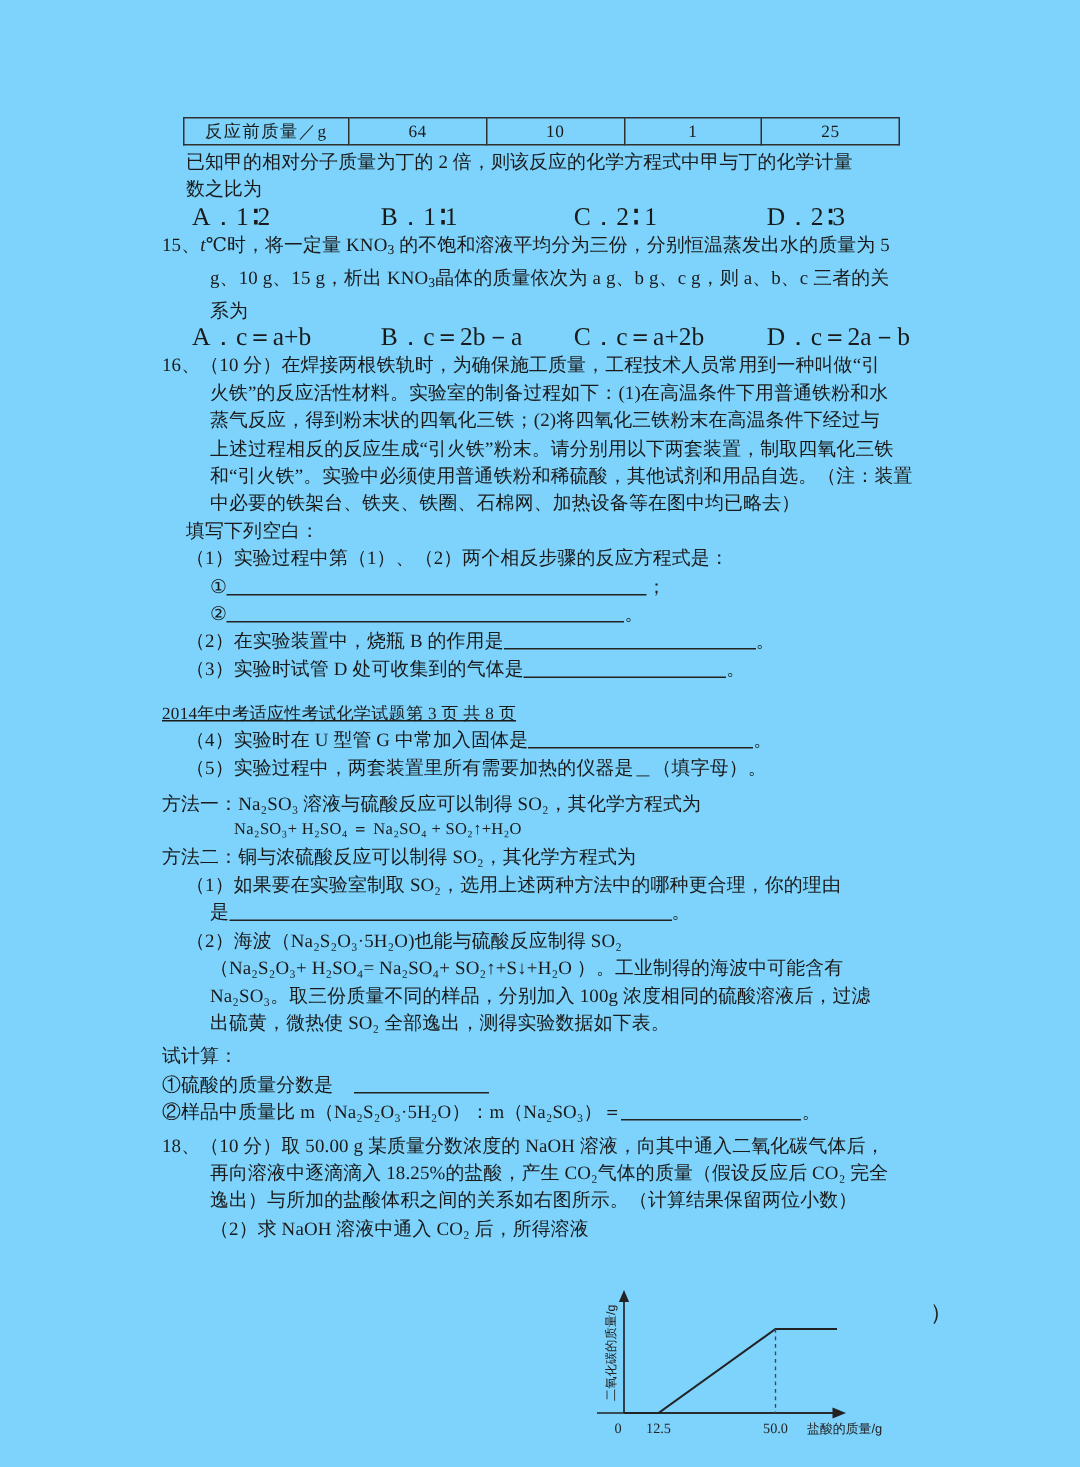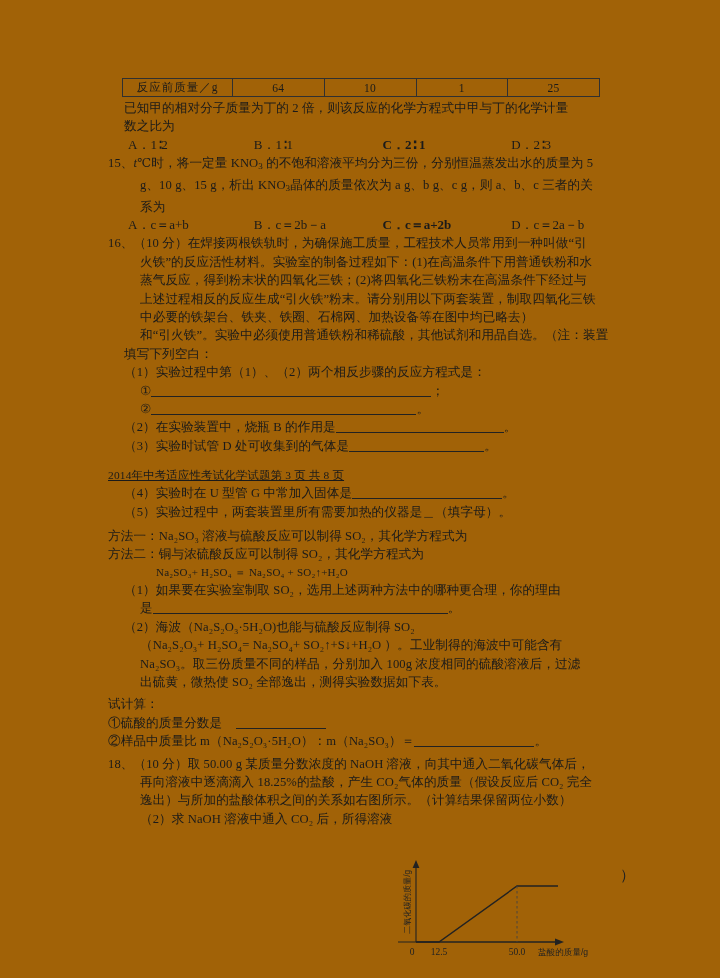--- a/index.html
+++ b/index.html
@@ -13,21 +13,21 @@
     position: relative;
     font-family: "Liberation Serif", "DejaVu Serif", serif;
     color: #1a1a1a;
     overflow: hidden;
   }
   .page {
     position: absolute;
     left: 0; top: 0;
     width: 720px;
     height: 978px;
-    background: #a16207;
+    background: #7dd3fc;
   }
   .content {
     position: absolute;
     left: 108px;
     top: 78px;
     width: 500px;
   }
 
   
   table.mass-table {
@@ -59,29 +59,29 @@
     white-space: nowrap;
     letter-spacing: 0.1px;
   }
   .indent1 { padding-left: 16px; }
   .indent2 { padding-left: 32px; }
   .indent3 { padding-left: 48px; }
   .indent4 { padding-left: 64px; }
 
   .opts {
     display: flex;
-    font-size: 13px;
+    font-size: 17px;
     line-height: 18.4px;
     padding-left: 20px;
     justify-content: center;
   }
   .opts > span { display: inline-block; }
   .o1 { width: 130px; }
   .o2 { width: 133px; }
-  .o3 { width: 133px; font-weight: bold; }
+  .o3 { width: 133px; }
   .o4 { width: 100px; }
 
   .mono-eq {
     font-size: 11px;
     letter-spacing: 0.2px;
     line-height: 17px;
   }
   sub { font-size: 0.72em; vertical-align: -0.25em; }
   .ital { font-style: italic; }
 
@@ -166,39 +166,39 @@
       <span class="o1">A．c＝a+b</span>
       <span class="o2">B．c＝2b－a</span>
       <span class="o3">C．c＝a+2b</span>
       <span class="o4">D．c＝2a－b</span>
     </div>
 
     <div class="line"><span>16、</span><span>（10 分）</span><span>在焊接两根铁轨时，为确保施工质量，工程技术人员常用到一种叫做“引</span></div>
     <div class="line indent2">火铁”的反应活性材料。实验室的制备过程如下：(1)在高温条件下用普通铁粉和水</div>
     <div class="line indent2">蒸气反应，得到粉末状的四氧化三铁；(2)将四氧化三铁粉末在高温条件下经过与</div>
     <div class="line indent2">上述过程相反的反应生成“引火铁”粉末。请分别用以下两套装置，制取四氧化三铁</div>
+    <div class="line indent2">和“引火铁”。实验中必须使用普通铁粉和稀硫酸，其他试剂和用品自选。（注：装置</div>
     <div class="line indent2">中必要的铁架台、铁夹、铁圈、石棉网、加热设备等在图中均已略去）</div>
-    <div class="line indent2">和“引火铁”。实验中必须使用普通铁粉和稀硫酸，其他试剂和用品自选。（注：装置</div>
     <div class="line indent1">填写下列空白：</div>
     <div class="line indent1">（1）实验过程中第（1）、（2）两个相反步骤的反应方程式是：</div>
     <div class="line indent2"><span>①</span><span class="fill" style="width:280px"></span><span>；</span></div>
     <div class="line indent2"><span>②</span><span class="fill" style="width:265px"></span><span>。</span></div>
     <div class="line indent1"><span>（2）在实验装置中，烧瓶 B 的作用是</span><span class="fill" style="width:168px"></span><span>。</span></div>
     <div class="line indent1"><span>（3）实验时试管 D 处可收集到的气体是</span><span class="fill" style="width:135px"></span><span>。</span></div>
 
     <div class="footer-line">2014年中考适应性考试化学试题第 3 页 共 8 页</div>
 
     <div class="line indent1"><span>（4）实验时在 U 型管 G 中常加入固体是</span><span class="fill" style="width:150px"></span><span>。</span></div>
     <div class="line indent1">（5）实验过程中，两套装置里所有需要加热的仪器是＿（填字母）。</div>
 
     <div class="spacer-6"></div>
 
     <div class="line"><span>方法一：</span><span>Na₂SO₃ 溶液与硫酸反应可以制得 SO₂，其化学方程式为</span></div>
+    <div class="line indent3 mono-eq">Na₂SO₃+ H₂SO₄ ＝ Na₂SO₄ + SO₂↑+H₂O</div>
     <div class="line"><span>方法二：</span><span>铜与浓硫酸反应可以制得 SO₂，其化学方程式为</span></div>
-    <div class="line indent3 mono-eq">Na₂SO₃+ H₂SO₄ ＝ Na₂SO₄ + SO₂↑+H₂O</div>
     <div class="line indent1">（1）如果要在实验室制取 SO₂，选用上述两种方法中的哪种更合理，你的理由</div>
     <div class="line indent2"><span>是</span><span class="fill" style="width:295px"></span><span>。</span></div>
     <div class="line indent1">（2）海波（Na₂S₂O₃·5H₂O)也能与硫酸反应制得 SO₂</div>
     <div class="line indent2">（Na₂S₂O₃+ H₂SO₄= Na₂SO₄+ SO₂↑+S↓+H₂O ）。工业制得的海波中可能含有</div>
     <div class="line indent2">Na₂SO₃。取三份质量不同的样品，分别加入 100g 浓度相同的硫酸溶液后，过滤</div>
     <div class="line indent2">出硫黄，微热使 SO₂ 全部逸出，测得实验数据如下表。</div>
 
     <div class="spacer-4"></div>
     <div class="line">试计算：</div>
     <div class="line"><span>①硫酸的质量分数是</span><span class="fill fill-s" style="margin-left:14px"></span></div>

